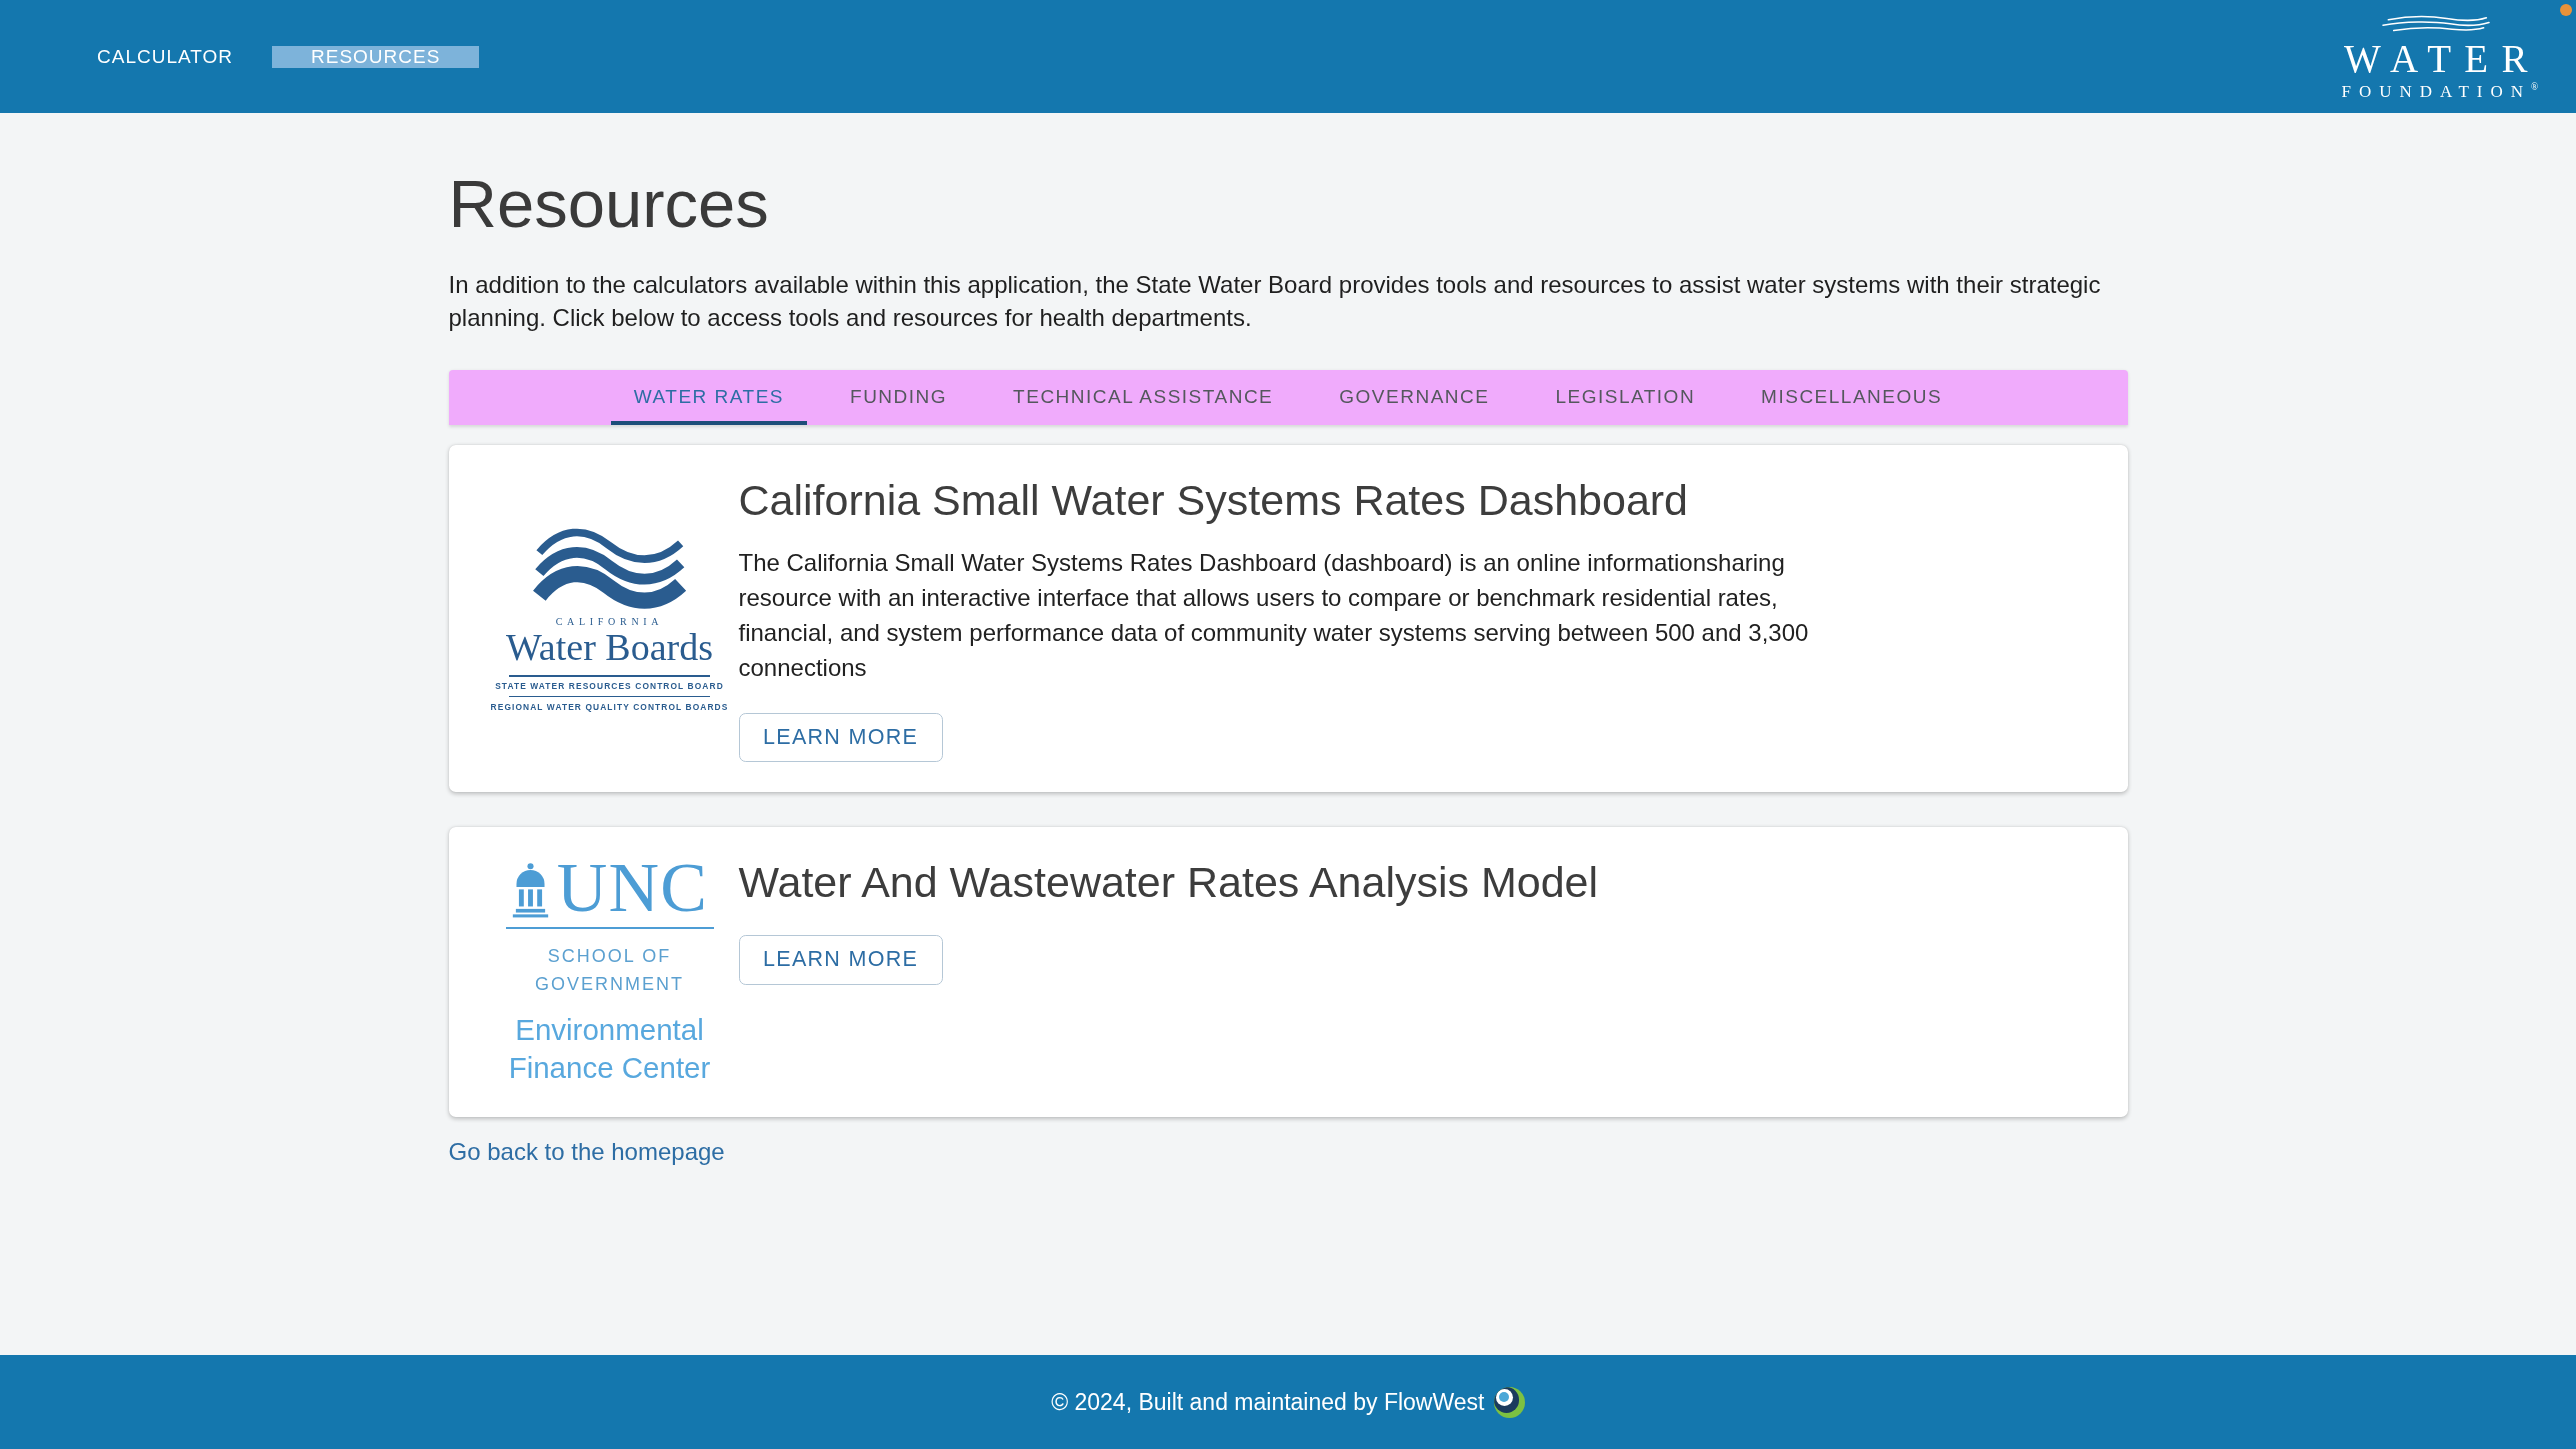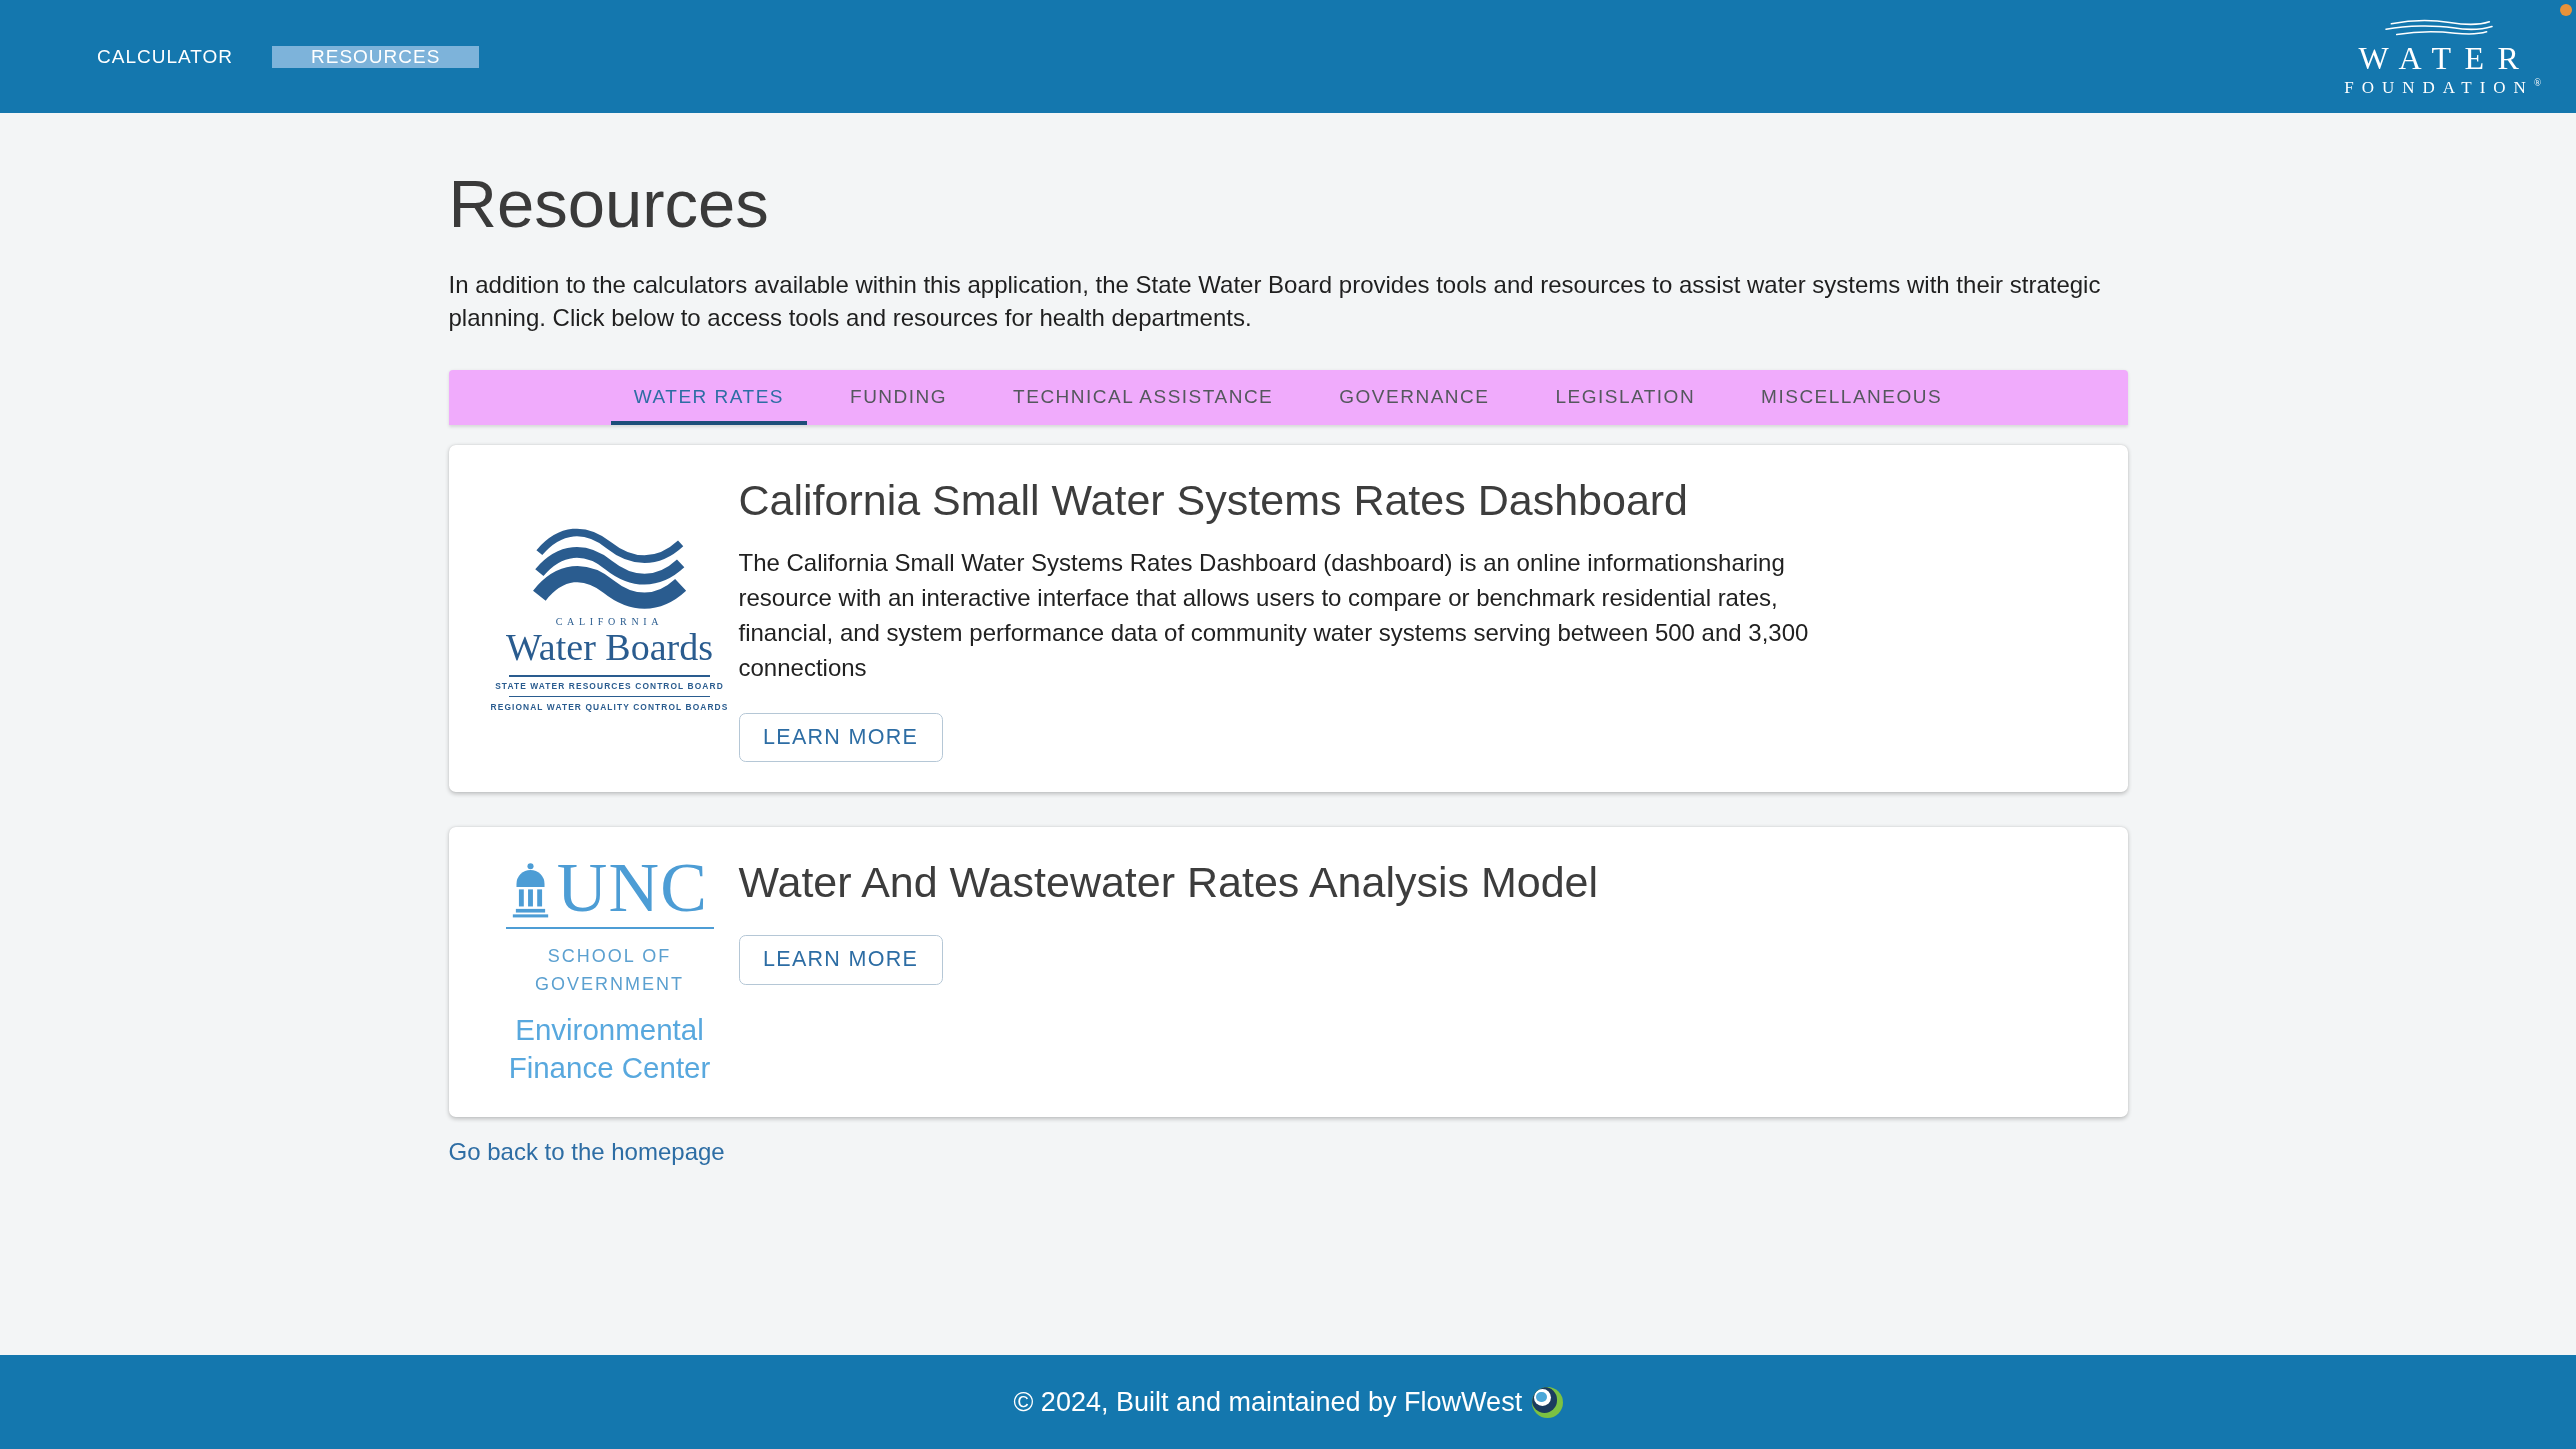--- a/index.html
+++ b/index.html
@@ -68,21 +68,21 @@
 
   .wf-logo {
     margin-left: auto; margin-right: 35px;
     align-self: center;
     text-align: center; color: #ffffff;
     padding-top: 4px;
   }
   .wf-waves { display: block; margin: 0 auto 1.3px auto; }
   .wf-water {
     font-family: "Liberation Serif", serif;
-    font-size: 32px; letter-spacing: 13.4px; text-indent: 13.4px;
+    font-size: 39px; letter-spacing: 13.4px; text-indent: 13.4px;
   }
   .wf-foundation {
     font-family: "Liberation Serif", serif;
     font-size: 17px; letter-spacing: 8px; text-indent: 8px; margin-top: 1.3px;
   }
   .wf-reg { font-size: 9.4px; vertical-align: super; letter-spacing: 0; }
   .rec-dot {
     position: absolute; top: 4px; right: 4px;
     width: 12px; height: 12px; border-radius: 50%;
     background: #e8923a;
@@ -197,21 +197,21 @@
     font-size: 24px; color: #2d6da4; text-decoration: none; cursor: pointer;
   }
 
   
   .app-footer {
     position: absolute; left: 0; right: 0; bottom: 0;
     height: 95px;
     background: #1477ae;
     display: flex; align-items: center; justify-content: center;
     gap: 9.4px;
-    color: #ffffff; font-size: 27px;
+    color: #ffffff; font-size: 23px;
   }
   .fw-logo {
     position: relative; width: 31px; height: 31px;
     border-radius: 50%; background: #7cc142; overflow: hidden;
     flex: 0 0 31px;
   }
   .fw-navy {
     position: absolute; width: 25.5px; height: 25.5px; border-radius: 50%;
     background: #1b3b5e; top: 0; left: 0;
   }

